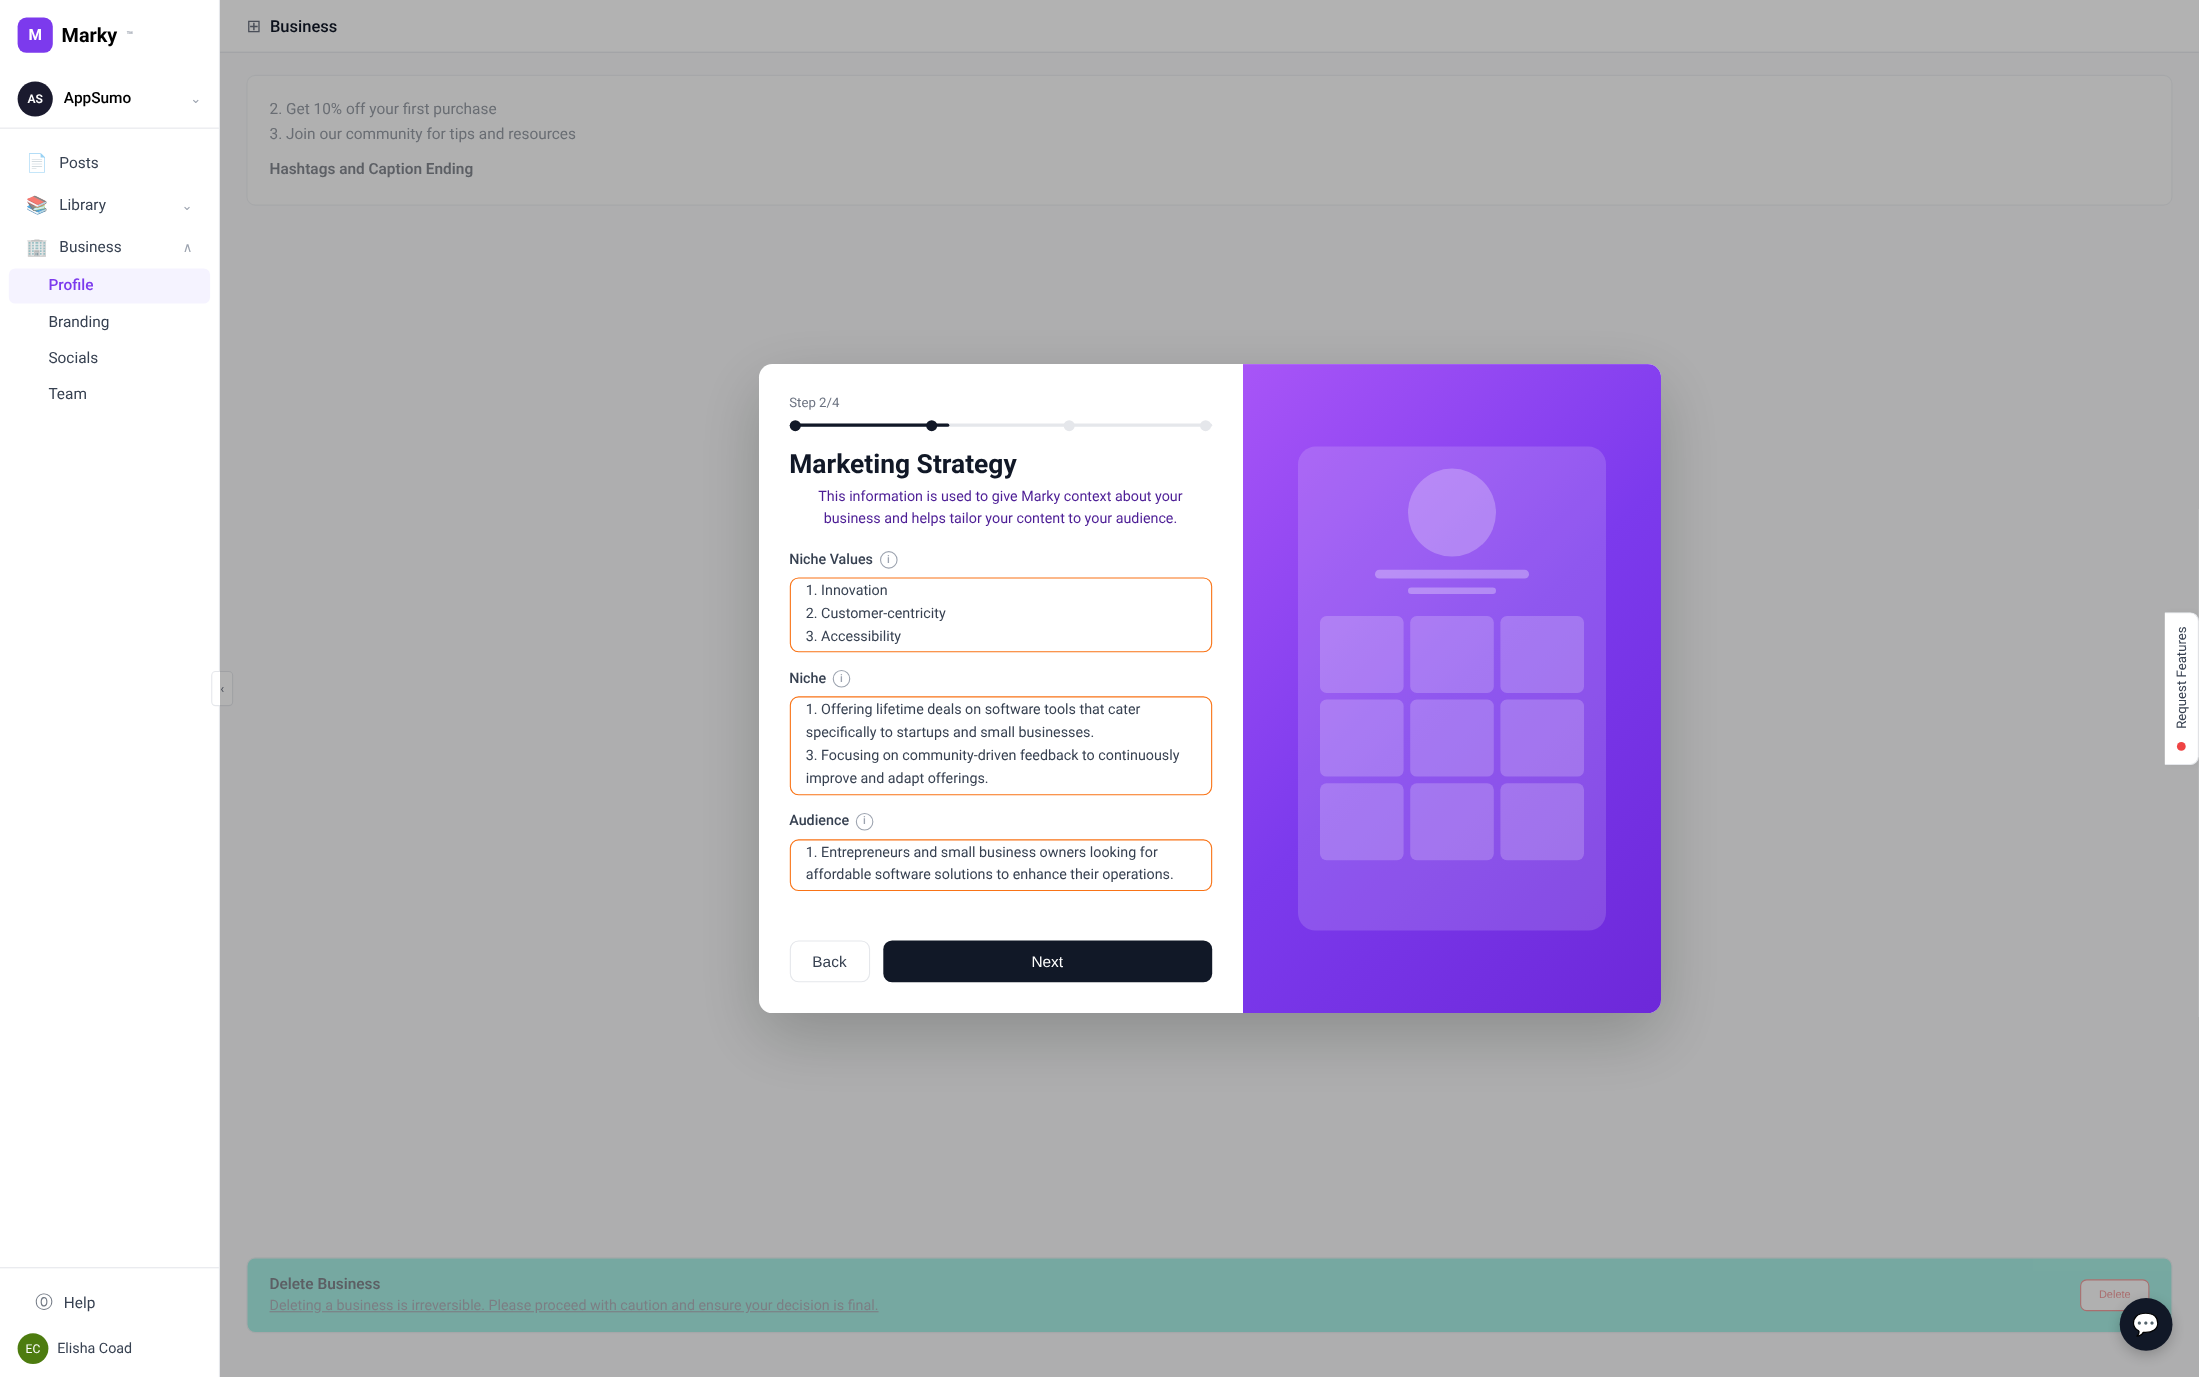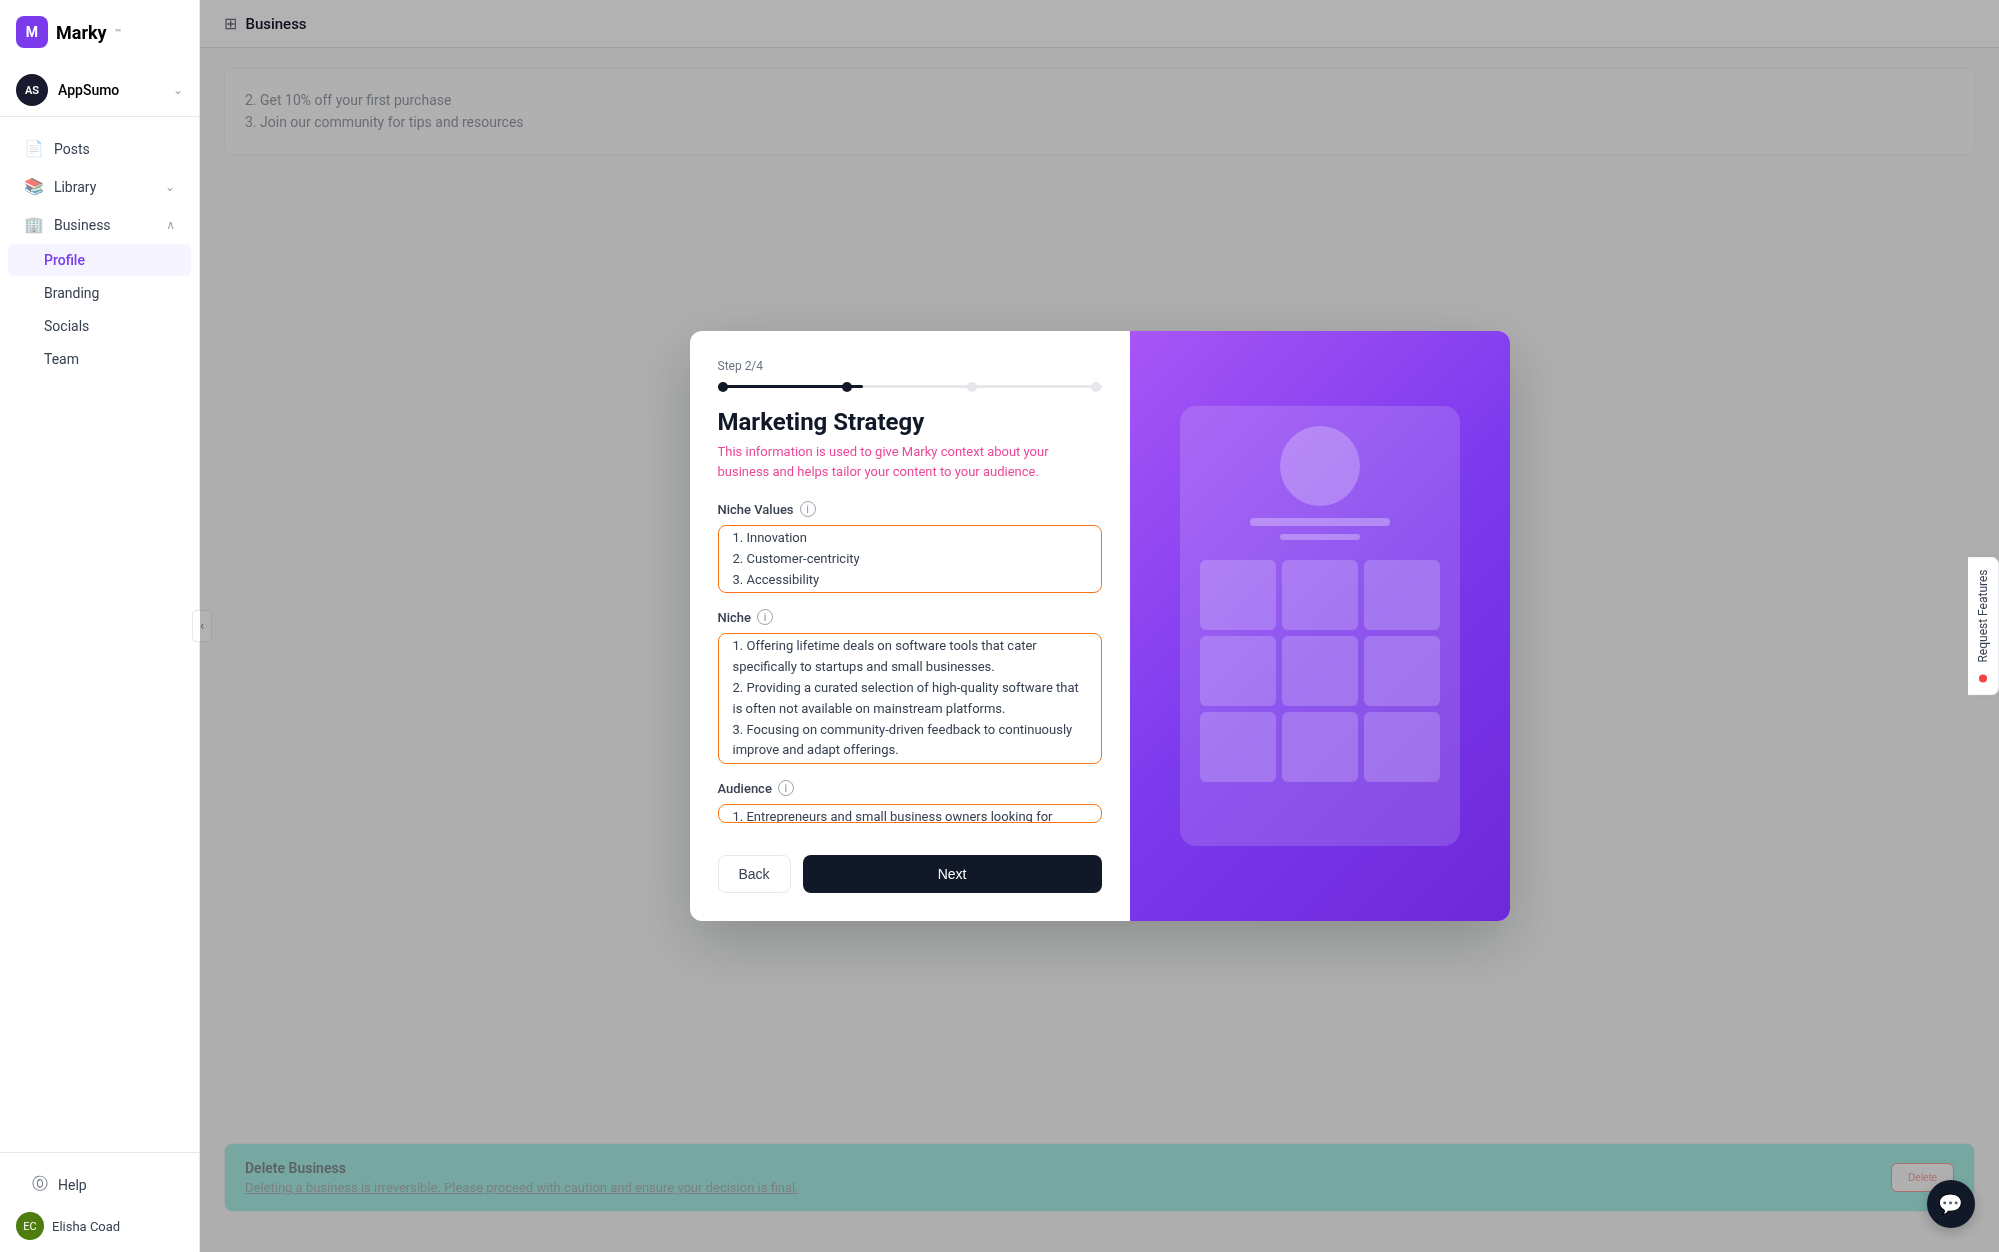--- a/index.html
+++ b/index.html
@@ -212,23 +212,24 @@
     }
 
     .modal-title {
       font-size: 24px;
       font-weight: 700;
       color: #111827;
       margin-bottom: 6px;
     }
     .modal-subtitle {
       font-size: 13px;
-      color: #ec4899;
+      color: #4c1d95;
       line-height: 1.5;
       margin-bottom: 20px;
+      text-align: center;
     }
 
     .field-label {
       font-size: 13px;
       font-weight: 500;
       color: #374151;
       margin-bottom: 8px;
       display: flex;
       align-items: center;
       gap: 6px;
@@ -498,20 +499,21 @@
     <span class="top-bar-icon">⊞</span>
     <span class="top-bar-title">Business</span>
   </div>
 
   <div class="bg-content">
     <div class="content-card">
       <div class="content-text">
         <span>2. Get 10% off your first purchase</span><br>
         <span>3. Join our community for tips and resources</span>
       </div>
+      <div class="content-heading">Hashtags and Caption Ending</div>
     </div>
   </div>
 
   <div class="delete-section">
     <div>
       <div class="delete-title">Delete Business</div>
       <div class="delete-desc">Deleting a business is irreversible. Please proceed with caution and ensure your decision is final.</div>
     </div>
     <button class="btn-delete">Delete</button>
   </div>
@@ -547,21 +549,20 @@
         <div>2. Customer-centricity</div>
         <div>3. Accessibility</div>
       </div>
 
       <div class="field-label">
         <span>Niche</span>
         <span class="info-icon">i</span>
       </div>
       <div class="field-box">
         <div>1. Offering lifetime deals on software tools that cater specifically to startups and small businesses.</div>
-        <div>2. Providing a curated selection of high-quality software that is often not available on mainstream platforms.</div>
         <div>3. Focusing on community-driven feedback to continuously improve and adapt offerings.</div>
       </div>
 
       <div class="field-label">
         <span>Audience</span>
         <span class="info-icon">i</span>
       </div>
       <div class="field-box" style="max-height:100px;overflow:hidden;">
         <div>1. Entrepreneurs and small business owners looking for affordable software solutions to enhance their operations.</div>
 

